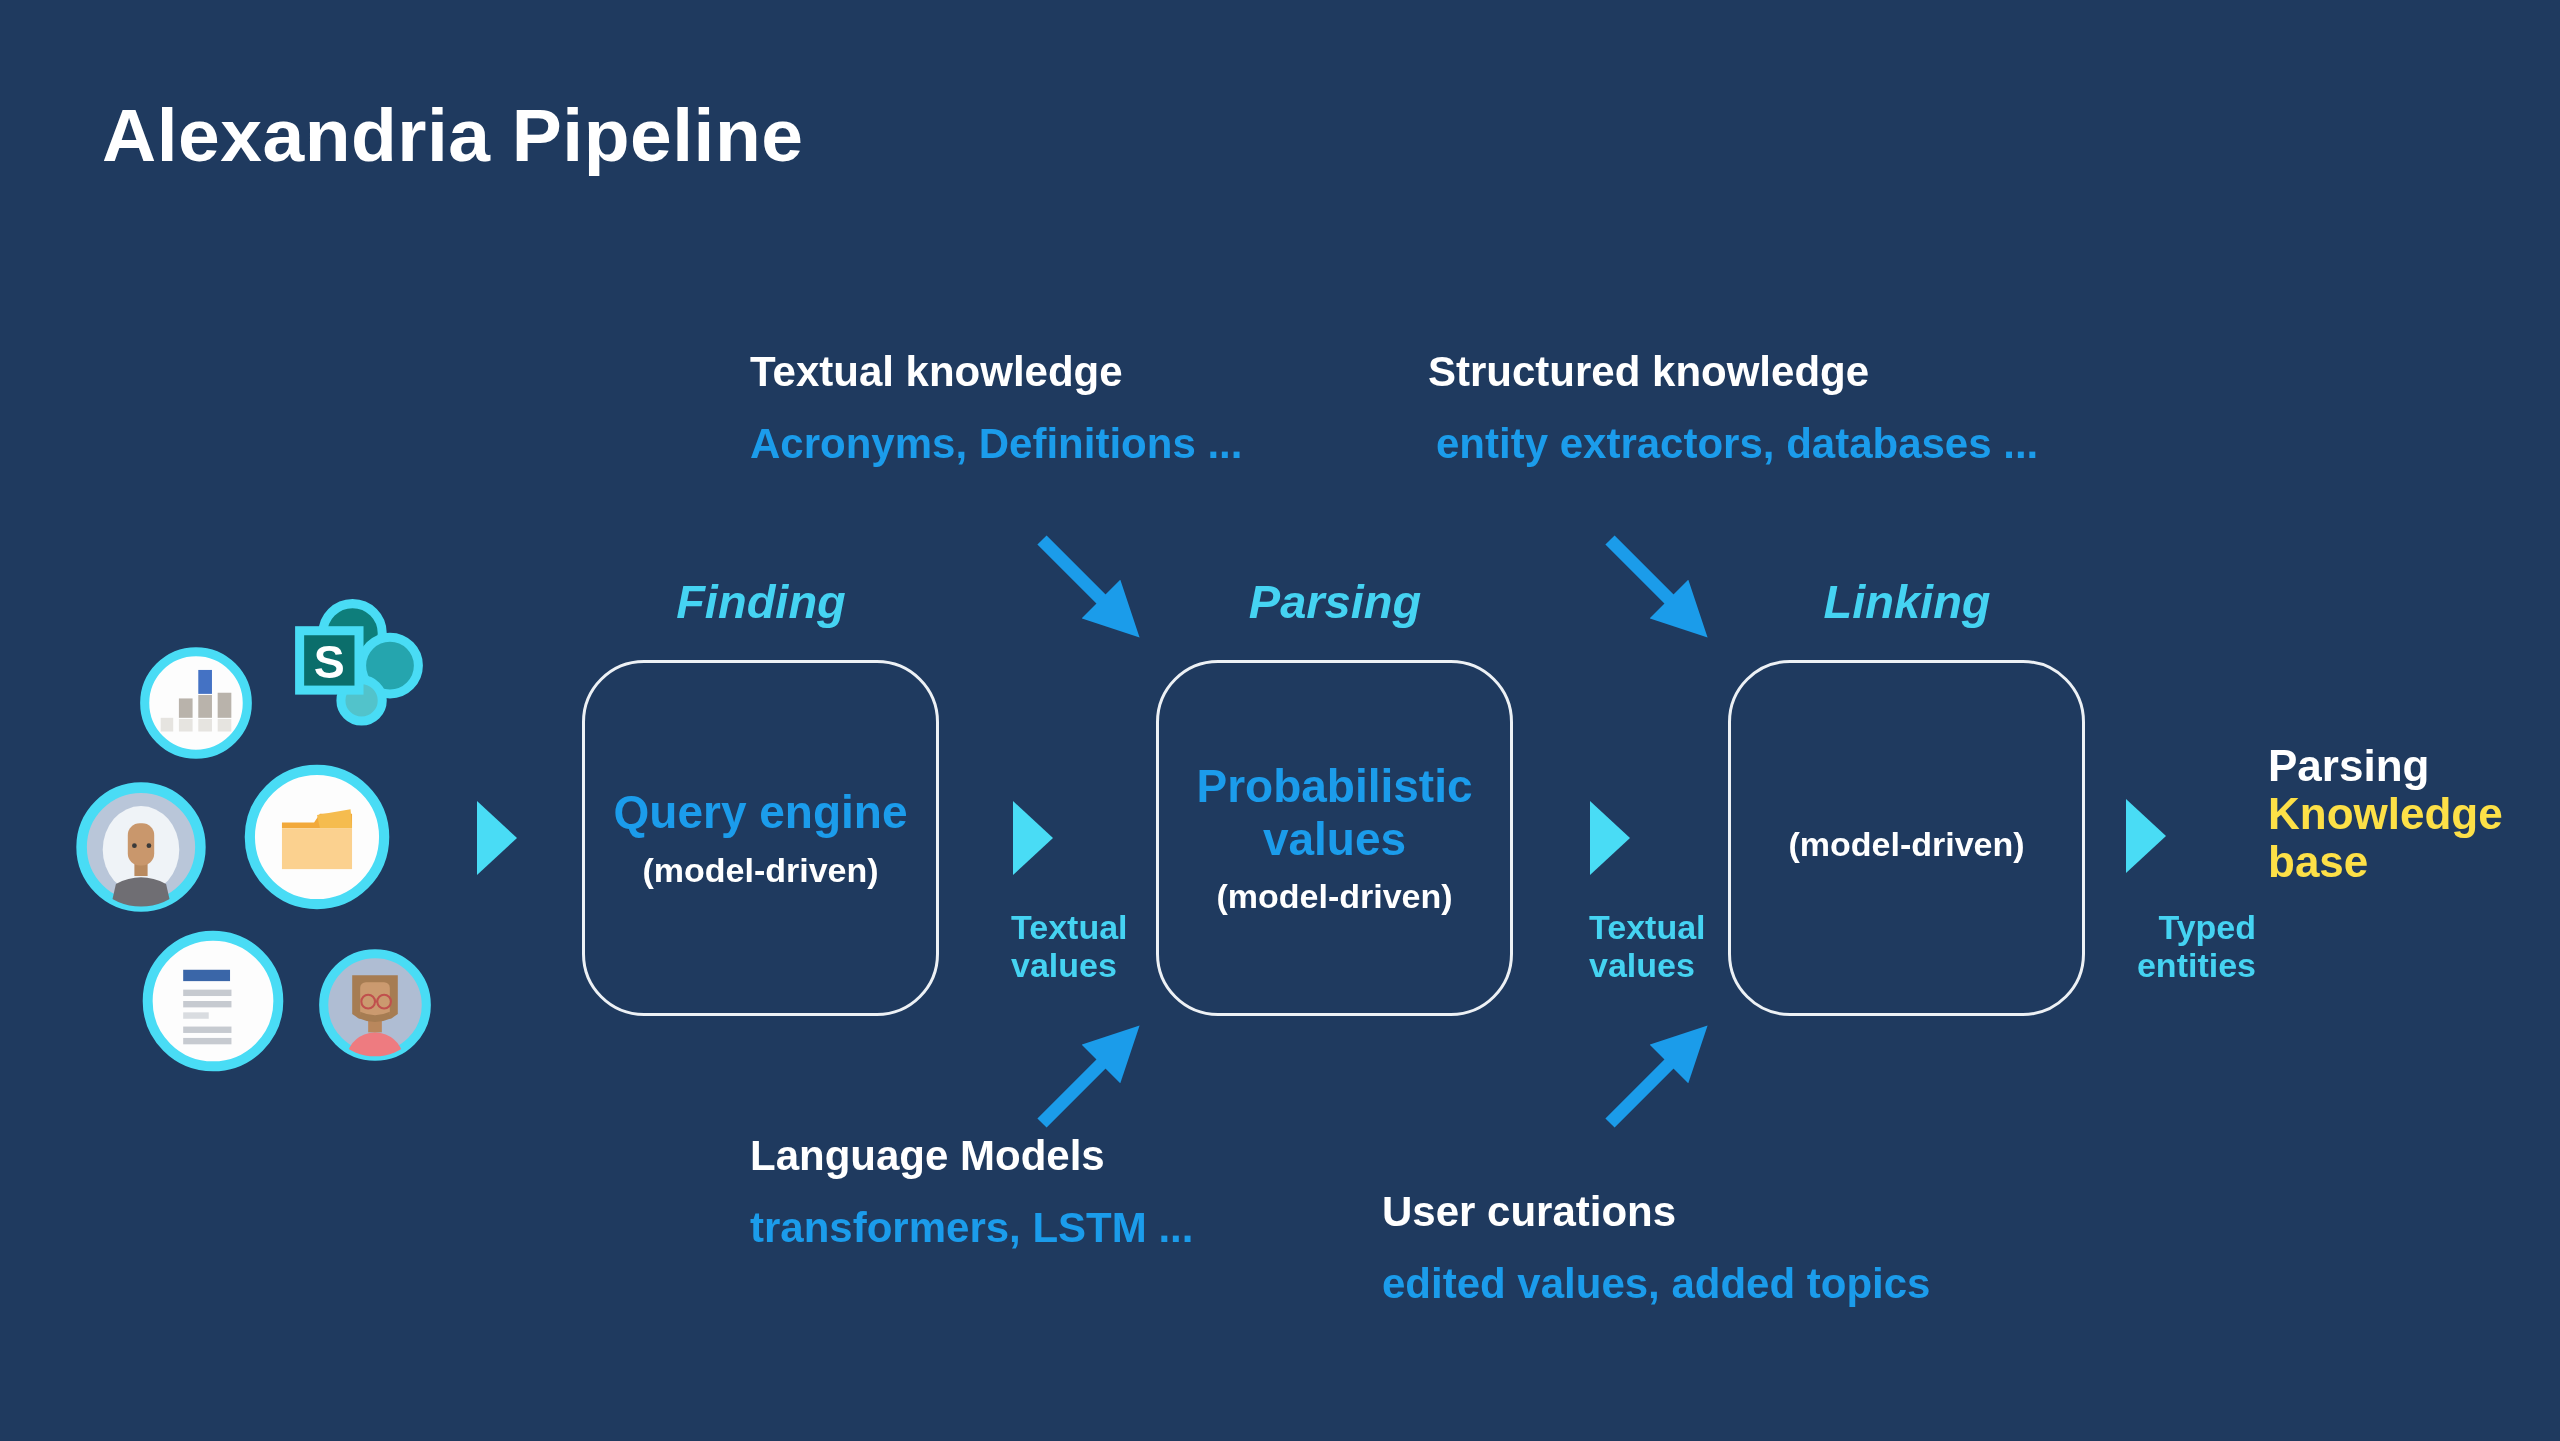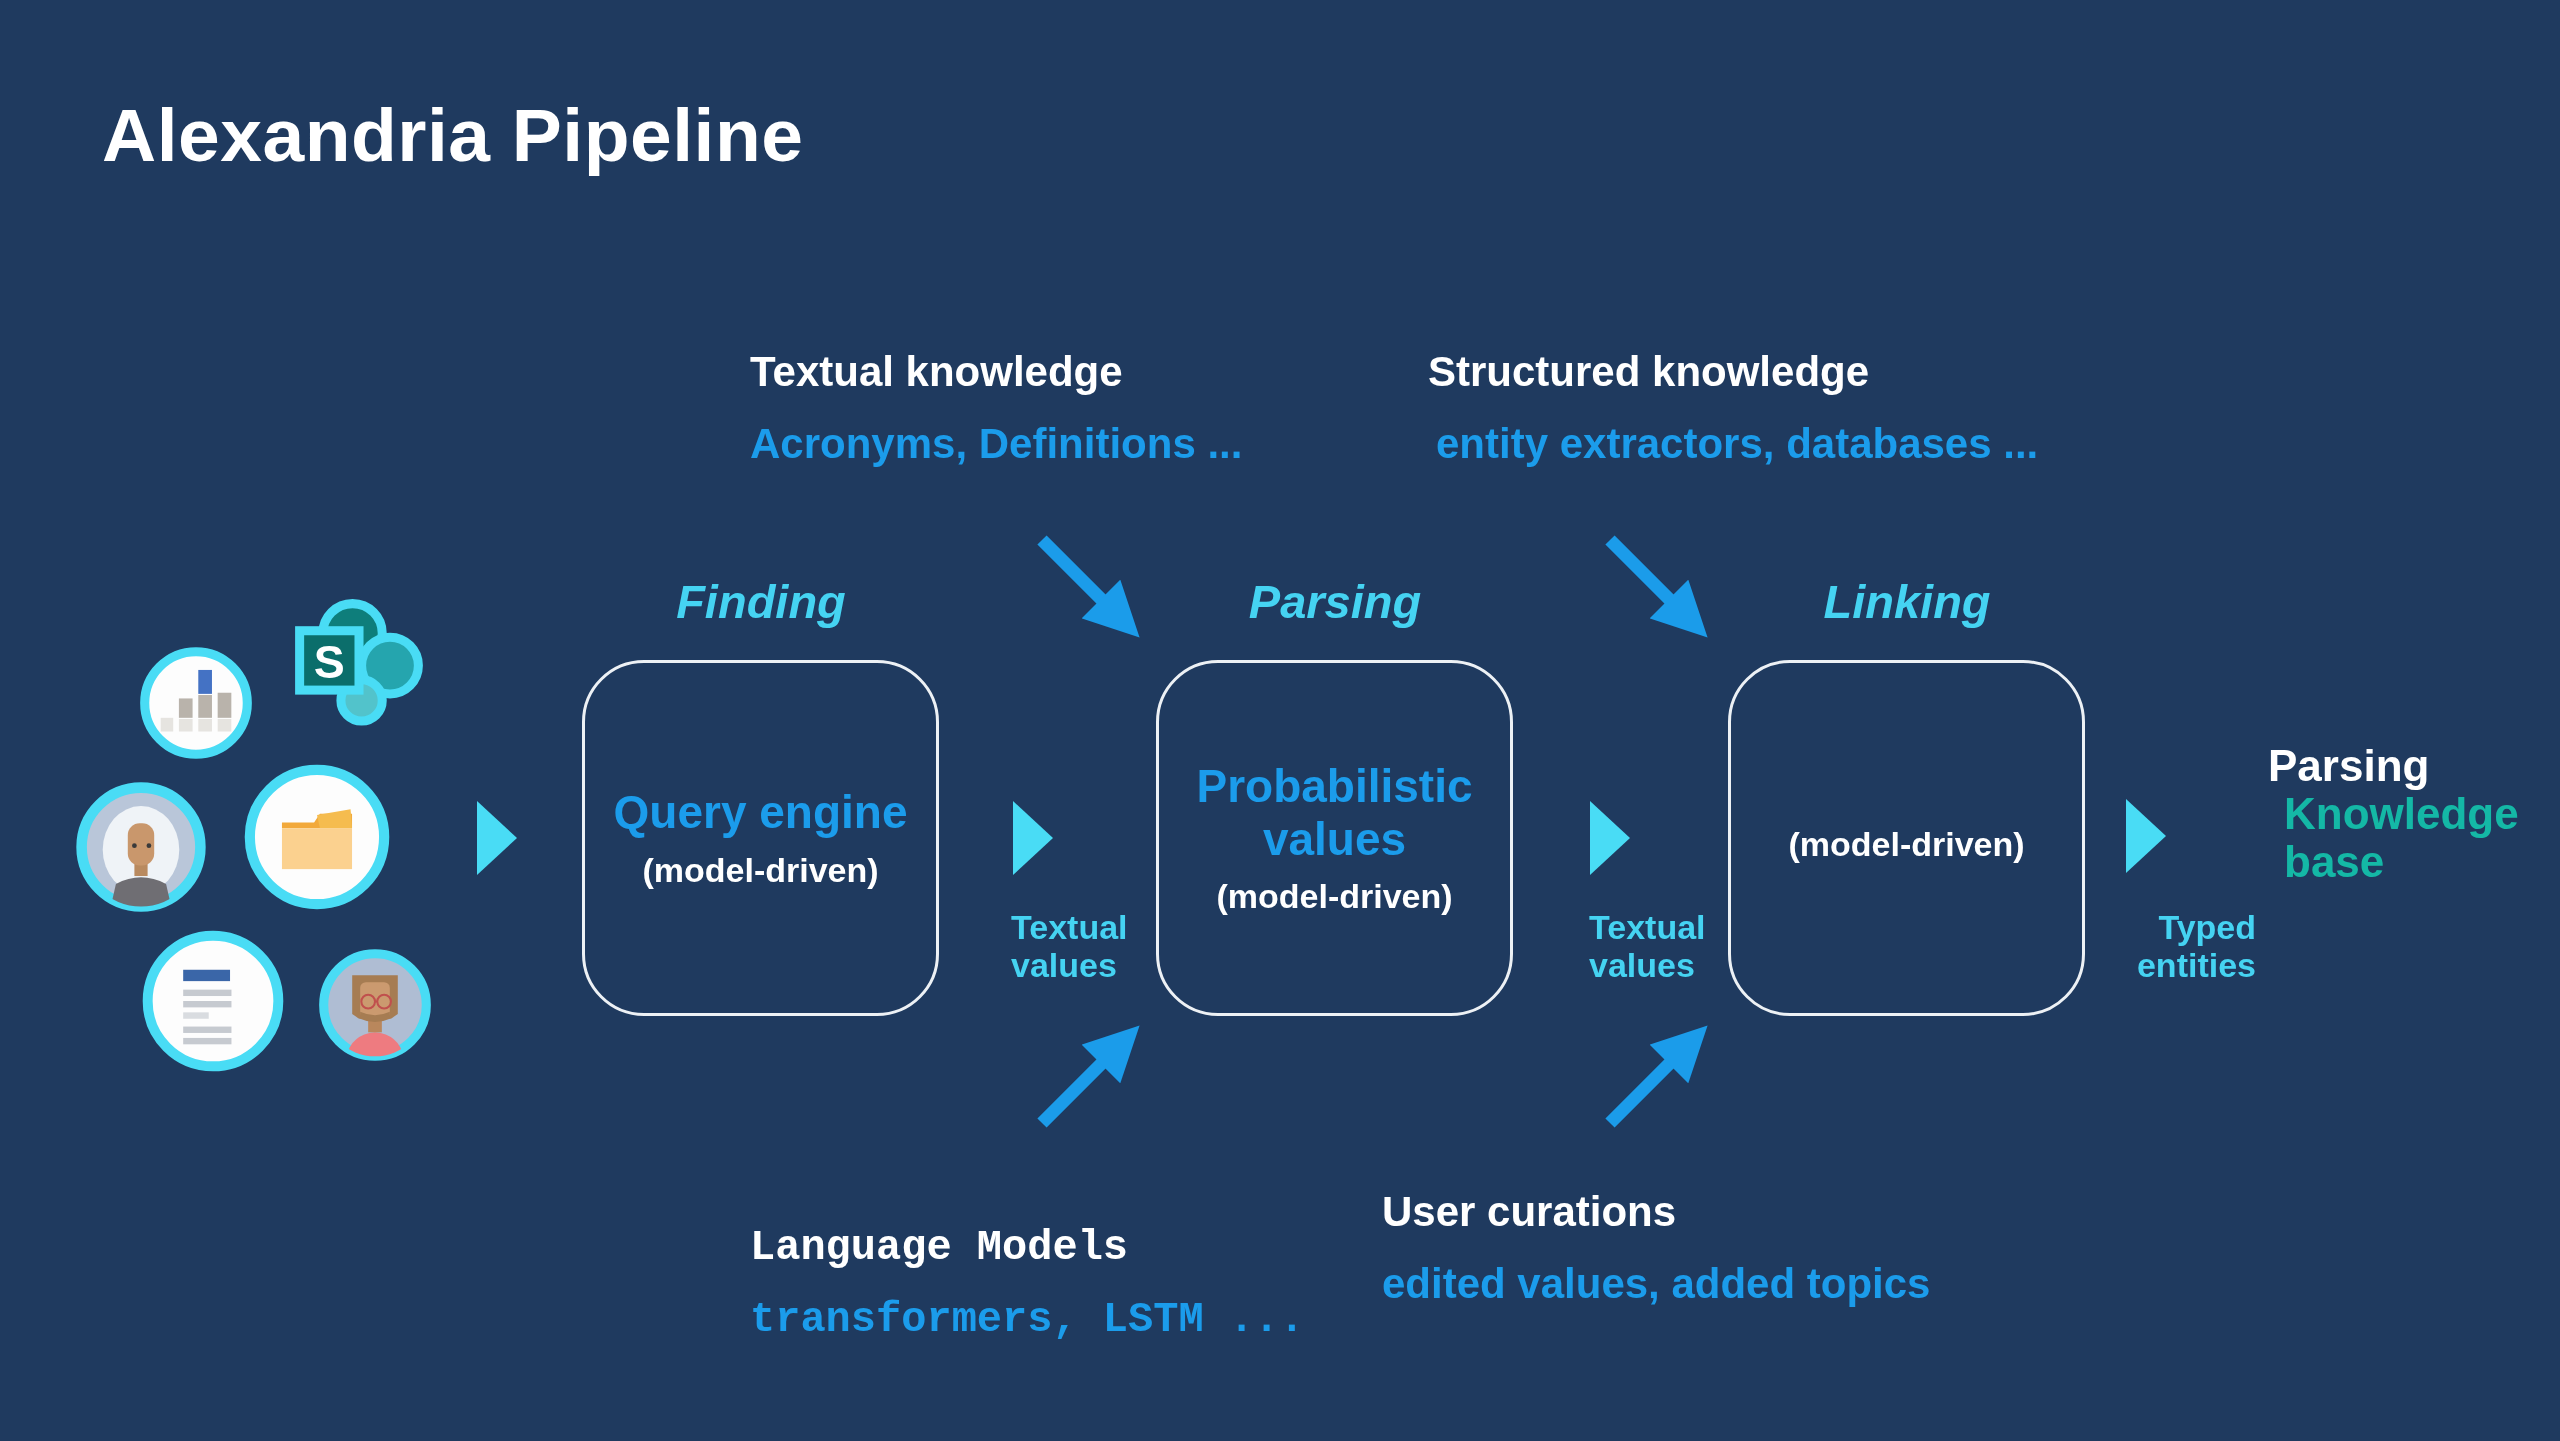--- a/index.html
+++ b/index.html
@@ -10,21 +10,21 @@
   }
   .abs{position:absolute;}
   
   #slide-title{left:102px;top:92px;font-size:75px;font-weight:700;color:#FFFFFF;letter-spacing:0.5px;}
   
   .annot .annot-title{font-size:42px;font-weight:700;color:#FFFFFF;}
   .annot .annot-sub{font-size:42px;font-weight:600;color:#1B9CEB;margin-top:24px;}
   #annot-textual{left:750px;top:348px;}
   #annot-structured{left:1428px;top:348px;}
   #annot-structured .annot-sub{margin-left:8px;}
-  #annot-language{left:750px;top:1224px;font-family:Liberation Mono, monospace;}
+  #annot-language{left:750px;top:1132px;}
   #annot-curations{left:1382px;top:1188px;}
   
   .stage-label{width:360px;text-align:center;top:574px;font-size:47px;font-style:italic;font-weight:700;color:#45D3F2;}
   #stage-label-0{left:581px;} #stage-label-1{left:1155px;} #stage-label-2{left:1727px;}
   
   .pipe-box{
     width:357px;height:356px;top:660px;box-sizing:border-box;
     border:3px solid #EDF1F5;border-radius:62px;
     display:flex;flex-direction:column;align-items:center;justify-content:center;
     text-align:center;
@@ -37,21 +37,21 @@
   #tri-0{left:477px;top:801px;}
   #tri-1{left:1013px;top:801px;}
   #tri-2{left:1590px;top:801px;}
   #tri-3{left:2126px;top:799px;}
   
   .flow-label{font-size:34px;font-weight:700;color:#45D3F2;line-height:1.12;top:908px;}
   #flow-label-0{left:1011px;} #flow-label-1{left:1589px;} #flow-label-2{left:2126px;text-align:right;}
   
   #kb-block{left:2268px;top:742px;font-size:44px;font-weight:700;line-height:1.09;}
   #kb-line-white{color:#FFFFFF;}
-  #kb-line-cyan{color:#14b8a6;width:240px;margin-left:16px;}
+  #kb-line-cyan{color:#fde047;width:240px;}
   
   #arrows-overlay{left:0;top:0;pointer-events:none;}
   
   .src-icon{display:block;}
 </style>
 </head>
 <body>
 
 <div id="canvas">
 

